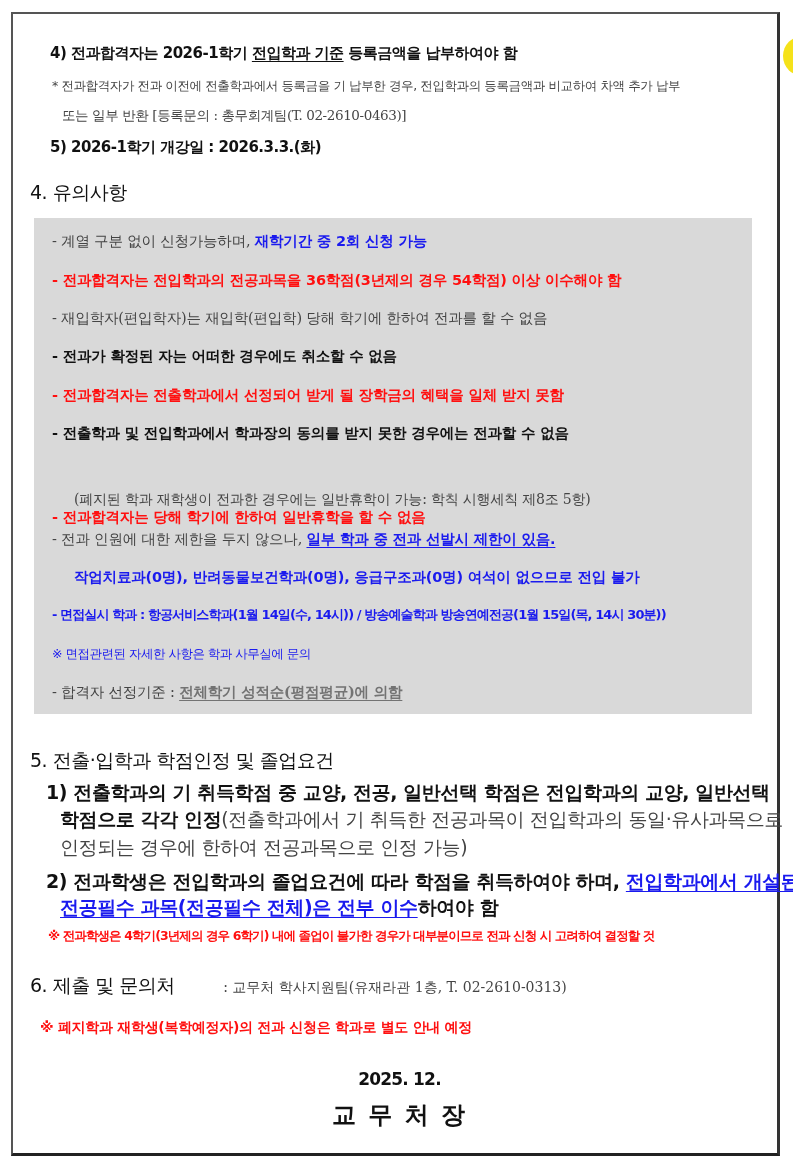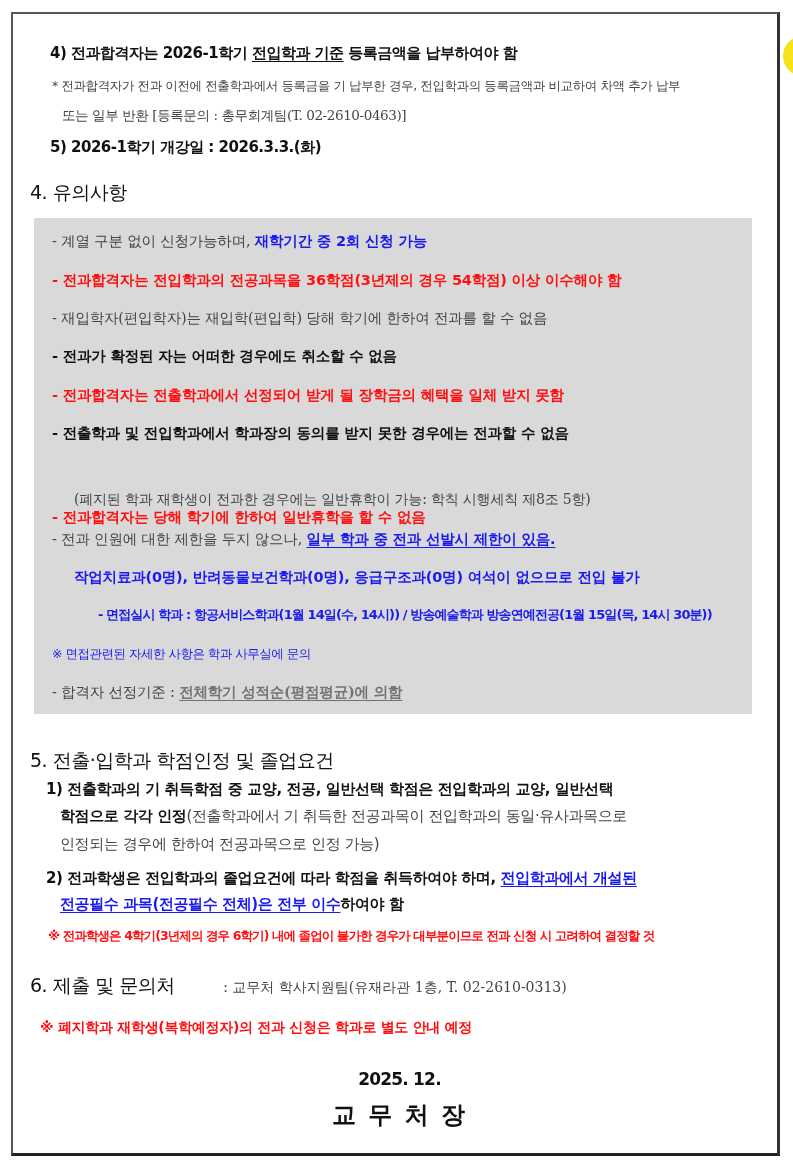--- a/index.html
+++ b/index.html
@@ -15,21 +15,21 @@
   .u { text-decoration:underline; text-underline-offset:3px; }
   .red { color:#ff1010; }
   .blue { color:#1a1aee; }
   .gray { color:#444; }
   .serif { font-family:"DejaVu Serif", "Liberation Serif", serif; }
   .h4 { font-size:15px; letter-spacing:-0.5px; }
   .note { font-size:12.5px; color:#444; letter-spacing:-0.4px; }
   .box { position:absolute; left:34px; top:218px; width:718px; height:496px; background:#d9d9d9; }
   .bl { font-size:14.5px; letter-spacing:-0.2px; }
   .sec { font-size:19px; font-weight:normal; letter-spacing:-0.5px; }
-  .sub { font-size:15px; letter-spacing:-0.4px; }
+  .sub { font-size:19px; letter-spacing:-0.4px; }
   .center { left:3px; width:793px; text-align:center; }
 </style>
 </head>
 <body>
 
 <div class="frame"></div>
 <div class="deco-circle"></div>
 
 <div class="line b h4" style="left:50px; top:44px;">
   <span>4) 전과합격자는 2026-1학기 </span><span class="u">전입학과 기준</span><span> 등록금액을 납부하여야 함</span>
@@ -50,21 +50,21 @@
 <div class="line bl serif gray" style="left:52px; top:309px;">- 재입학자(편입학자)는 재입학(편입학) 당해 학기에 한하여 전과를 할 수 없음</div>
 <div class="line bl b" style="left:52px; top:347px;">- 전과가 확정된 자는 어떠한 경우에도 취소할 수 없음</div>
 <div class="line bl b red" style="left:52px; top:386px;">- 전과합격자는 전출학과에서 선정되어 받게 될 장학금의 혜택을 일체 받지 못함</div>
 <div class="line bl b" style="left:52px; top:424px;">- 전출학과 및 전입학과에서 학과장의 동의를 받지 못한 경우에는 전과할 수 없음</div>
 <div class="line bl b red" style="left:52px; top:462px;margin-top:46px;">- 전과합격자는 당해 학기에 한하여 일반휴학을 할 수 없음</div>
 <div class="line bl serif gray" style="left:74px; top:491px; font-size:14px;">(폐지된 학과 재학생이 전과한 경우에는 일반휴학이 가능: 학칙 시행세칙 제8조 5항)</div>
 <div class="line bl serif gray" style="left:52px; top:530px;">
   <span>- 전과 인원에 대한 제한을 두지 않으나, </span><span class="b blue u" style="font-family:'DejaVu Sans',sans-serif;">일부 학과 중 전과 선발시 제한이 있음.</span>
 </div>
 <div class="line bl b blue" style="left:74px; top:568px;">작업치료과(0명), 반려동물보건학과(0명), 응급구조과(0명) 여석이 없으므로 전입 불가</div>
-<div class="line b blue" style="left:52px; top:606px; font-size:13px; letter-spacing:-0.9px;margin-left:46px;">- 면접실시 학과 : 항공서비스학과(1월 14일(수, 14시)) / 방송예술학과 방송연예전공(1월 15일(목, 14시 30분))</div>
+<div class="line b blue" style="left:52px; top:606px; font-size:13px; letter-spacing:-0.9px;">- 면접실시 학과 : 항공서비스학과(1월 14일(수, 14시)) / 방송예술학과 방송연예전공(1월 15일(목, 14시 30분))</div>
 <div class="line blue" style="left:52px; top:646px; font-size:12.5px; letter-spacing:-0.5px;">※ 면접관련된 자세한 사항은 학과 사무실에 문의</div>
 <div class="line bl serif gray" style="left:52px; top:683px;">
   <span>- 합격자 선정기준 : </span><span class="b u" style="color:#737373;">전체학기 성적순(평점평균)에 의함</span>
 </div>
 
 <div class="line sec" style="left:30px; top:748px;">5. 전출·입학과 학점인정 및 졸업요건</div>
 <div class="line sub b" style="left:46px; top:780px;">1) 전출학과의 기 취득학점 중 교양, 전공, 일반선택 학점은 전입학과의 교양, 일반선택</div>
 <div class="line sub" style="left:60px; top:807px;">
   <span class="b">학점으로 각각 인정</span><span class="gray">(전출학과에서 기 취득한 전공과목이 전입학과의 동일·유사과목으로</span>
 </div>

